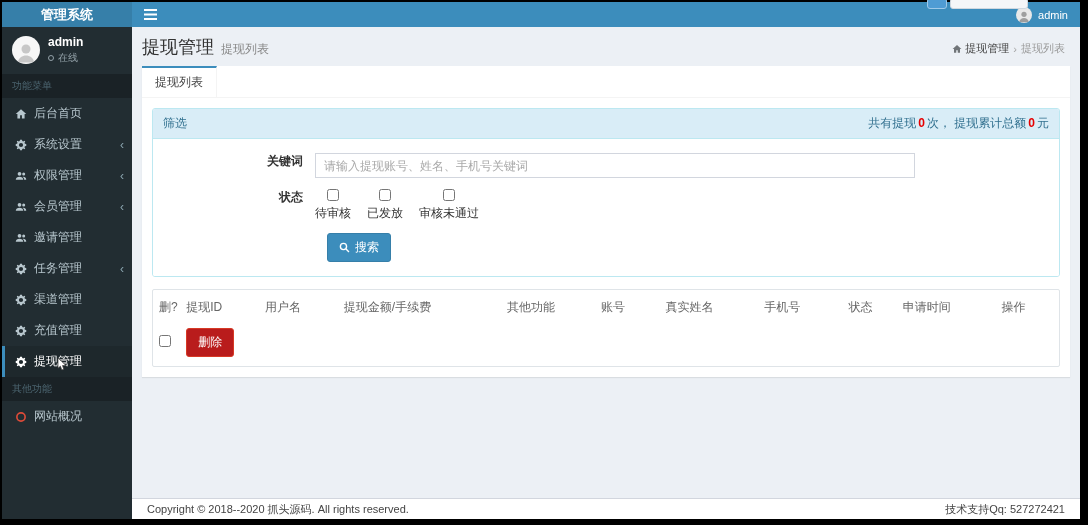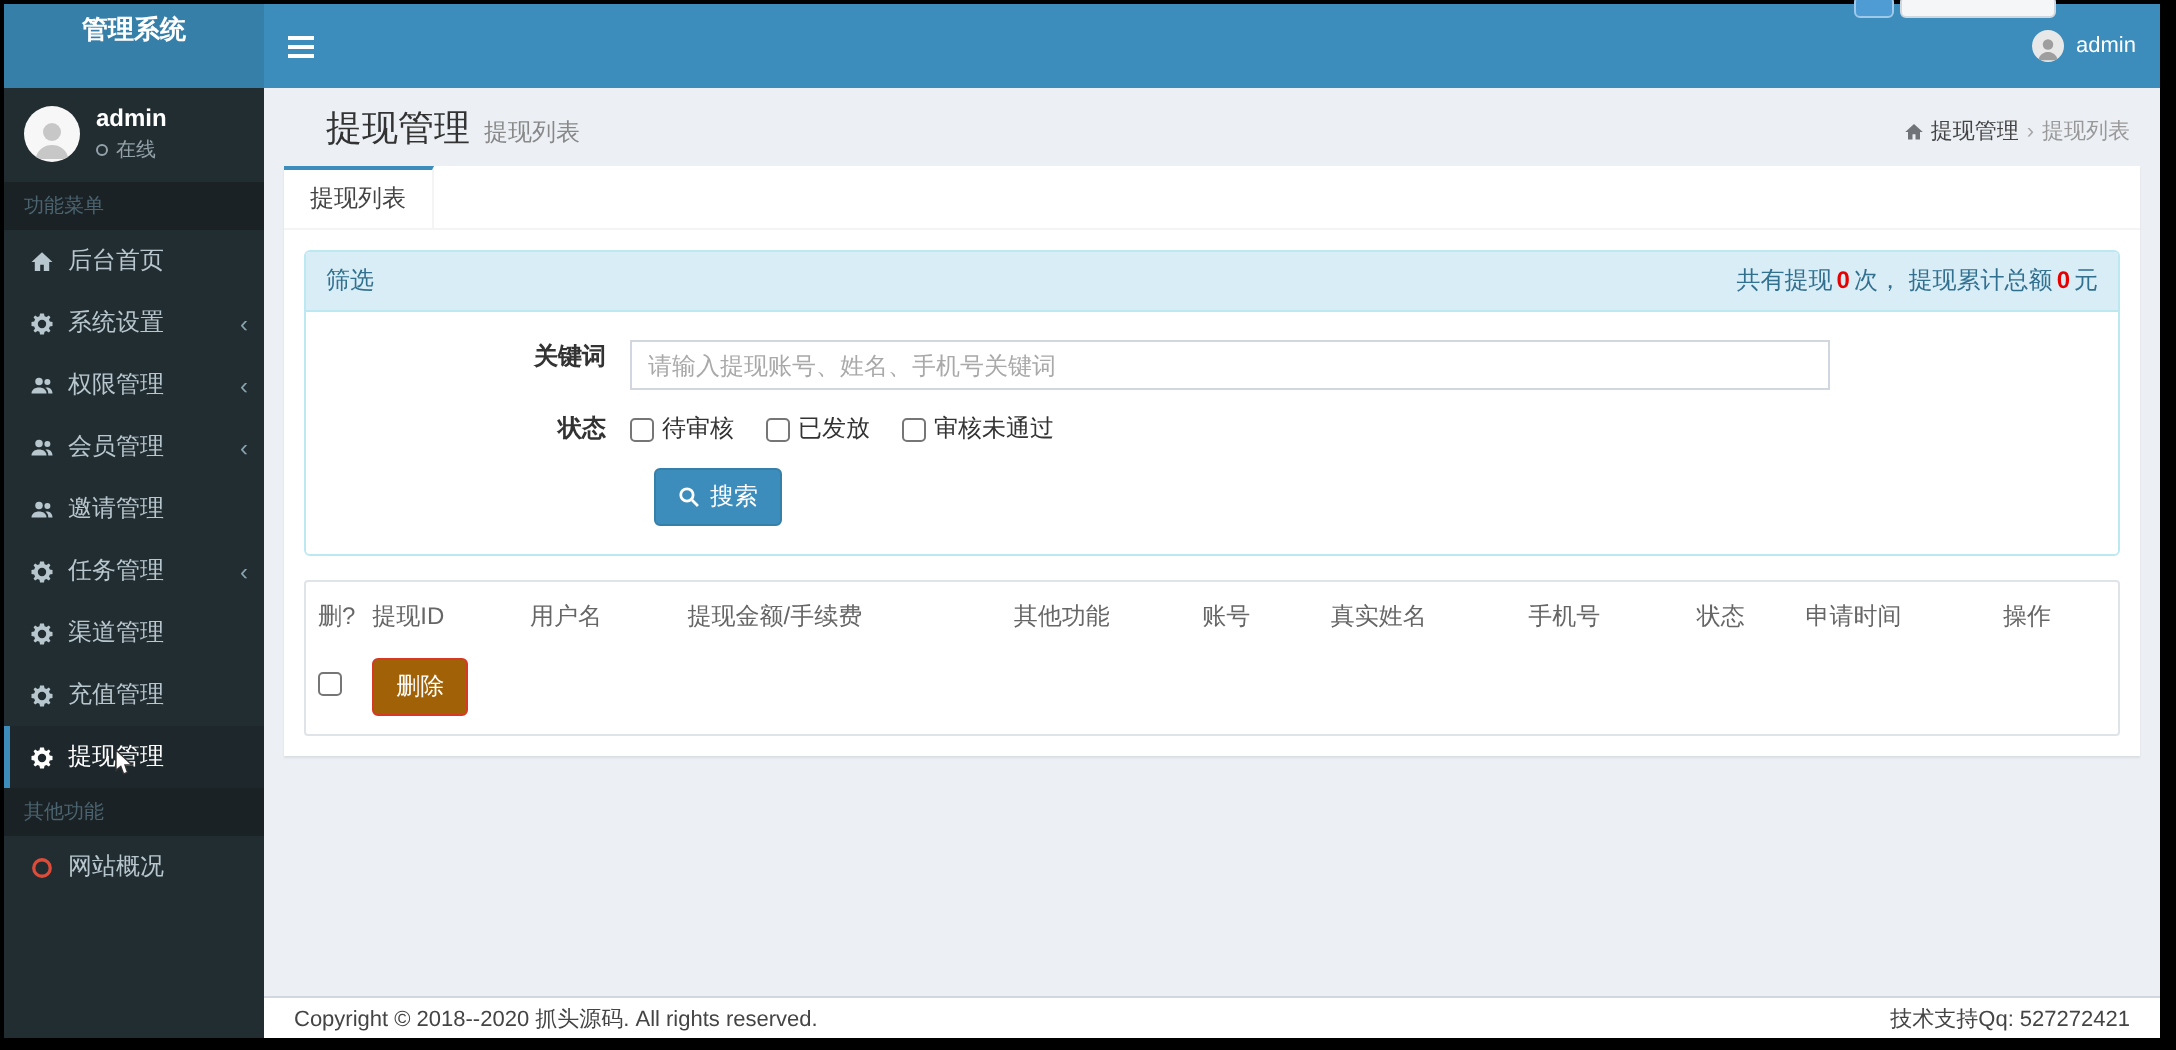--- a/index.html
+++ b/index.html
@@ -1,21 +1,21 @@
 <!DOCTYPE html>
 <html><head>
 <meta charset="utf-8">
 <style>
   * { box-sizing: border-box; margin: 0; padding: 0; }
   html,body { width:1088px; height:525px; overflow:hidden; }
   body { background:#000; font-family:"Liberation Sans","DejaVu Sans",sans-serif; position:relative; }
   .app { position:absolute; left:2px; top:2px; width:1078px; height:517px; background:#ecf0f5; display:flex; flex-direction:column; }
 
   
-  .topbar { height:42px; display:flex; background:#3c8dbc; flex-shrink:0; }
+  .topbar { height:25px; display:flex; background:#3c8dbc; flex-shrink:0; }
   .brand { width:130px; background:#367fa9; color:#fff; font-weight:bold; font-size:13px; text-align:center; line-height:25px; }
   .topbar-rest { flex:1; display:flex; align-items:center; justify-content:space-between; padding:0 12px; }
   .hamburger { display:flex; align-items:center; cursor:pointer; }
   .topbar-user { display:flex; align-items:center; gap:6px; color:#fff; font-size:11px; cursor:pointer; }
   .avatar-sm { width:16px; height:16px; border-radius:50%; background:#e8e8e8; overflow:hidden; display:flex; align-items:flex-end; justify-content:center; }
 
   
   .overlay-artifact { position:absolute; top:-4px; left:925px; height:11px; display:flex; gap:3px; z-index:5; }
   .overlay-artifact .qq { width:20px; height:11px; background:#4f9cd4; border-radius:3px; border:1px solid #9ec9e8; }
   .overlay-artifact .pill { width:78px; height:11px; background:#f4f6f8; border-radius:3px; border:1px solid #cfd8e0; }
@@ -33,21 +33,21 @@
   .status-dot { width:6px; height:6px; border:1px solid #93a1a8; border-radius:50%; display:inline-block; }
   .menu-header { background:#1a2226; color:#4b646f; font-size:10px; padding:5px 10px; }
   .menu-item { display:flex; align-items:center; gap:7px; padding:7px 8px 7px 10px; color:#b8c7ce; cursor:pointer; border-left:3px solid transparent; position:relative; }
   .menu-item.active { background:#1e282c; color:#fff; border-left-color:#3c8dbc; }
   .menu-item svg { flex-shrink:0; }
   .menu-item .chev { margin-left:auto; font-size:12px; color:#8aa4af; line-height:10px; }
   .icon-red { color:#dd4b39; }
   .cursor-pointer-gfx { position:absolute; left:52px; top:12px; }
 
   
-  .content-header { padding:8px 31px 7px; position:relative; }
+  .content-header { padding:8px 10px 7px; position:relative; }
   .page-title { font-size:18px; font-weight:400; color:#333; display:inline; }
   .page-subtitle { font-size:12px; color:#888; margin-left:7px; }
   .breadcrumb { position:absolute; right:15px; top:14px; font-size:11px; color:#444; display:flex; align-items:center; gap:4px; }
   .breadcrumb .crumb-root { color:#444; cursor:pointer; display:flex; align-items:center; gap:3px; }
   .breadcrumb .sep { color:#a5a5a5; }
   .breadcrumb .crumb-current { color:#999; }
 
   
   .box { background:#fff; margin:0 10px; box-shadow:0 1px 1px rgba(0,0,0,.08); }
   .tabs { display:flex; border-bottom:1px solid #f4f4f4; }
@@ -57,26 +57,26 @@
   
   .panel { border:1px solid #bce8f1; border-radius:3px; margin-bottom:12px; overflow:hidden; }
   .panel-heading { background:#d9edf7; color:#31708f; font-size:12px; padding:6px 10px; display:flex; justify-content:space-between; align-items:center; border-bottom:1px solid #bce8f1; }
   .stats b { color:#e60000; font-weight:bold; padding:0 2px; }
   .panel-body { background:#fff; padding:14px 10px 12px; }
   .form-row { display:flex; align-items:flex-start; margin-bottom:11px; }
   .form-label { width:152px; flex-shrink:0; text-align:right; padding-right:12px; font-size:12px; font-weight:bold; color:#333; }
   .keyword-input { width:600px; height:25px; border:1px solid #d2d6de; padding:0 8px; font-size:12px; color:#555; outline:none; border-radius:0; }
   .keyword-input::placeholder { color:#a9a9a9; }
   .checks { display:flex; align-items:center; gap:16px; font-size:12px; color:#333; }
-  .checks label { display:inline-flex; align-items:center; gap:4px; cursor:pointer; font-weight:400; }
+  .checks label { display:inline-flex; align-items:center; gap:4px; cursor:pointer; font-weight:400;flex-direction:column; }
   .checks input { width:12px; height:12px; }
   .btn-row { padding-left:164px; margin-bottom:2px;text-decoration:underline; }
   .btn { display:inline-flex; align-items:center; gap:5px; font-size:12px; border-radius:3px; cursor:pointer; padding:5px 11px; }
   .btn-primary { background:#3c8dbc; border:1px solid #367fa9; color:#fff; }
-  .btn-danger { background:#a16207; border:1px solid #d73925; color:#fff; }
+  .btn-danger { background:#b91c1c; border:1px solid #d73925; color:#fff; }
 
   
   .table-wrap { border:1px solid #dfe4e8; border-radius:2px; }
   table { width:100%; border-collapse:collapse; table-layout:fixed; }
   th { text-align:left; font-weight:400; font-size:12px; color:#666; padding:9px 6px 7px; white-space:nowrap; overflow:hidden; }
   td { padding:5px 6px 9px; font-size:12px; color:#555; }
   td input { width:12px; height:12px; }
 
   
   .footer { height:21px; flex-shrink:0; background:#fff; border-top:1px solid #d2d6de; display:flex; align-items:center; justify-content:space-between; padding:0 15px; font-size:11px; color:#444; }

